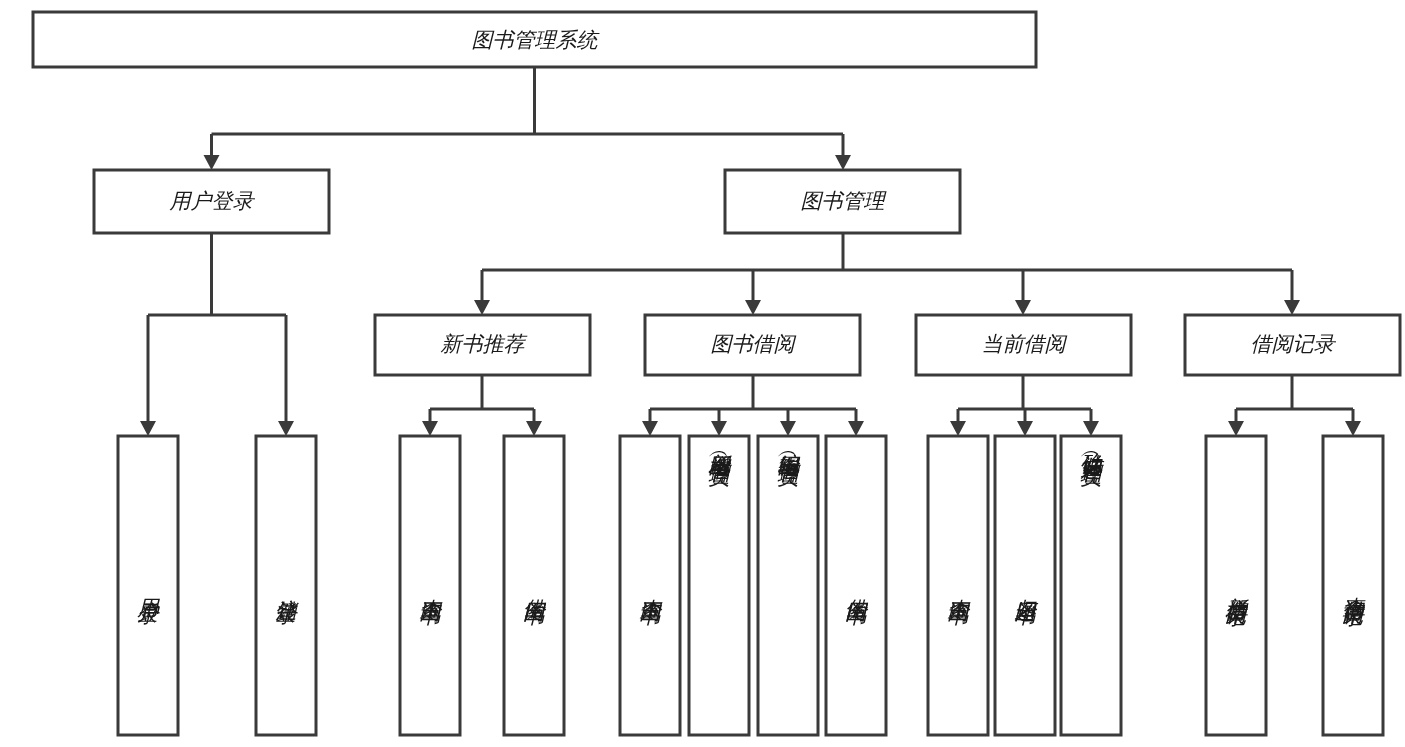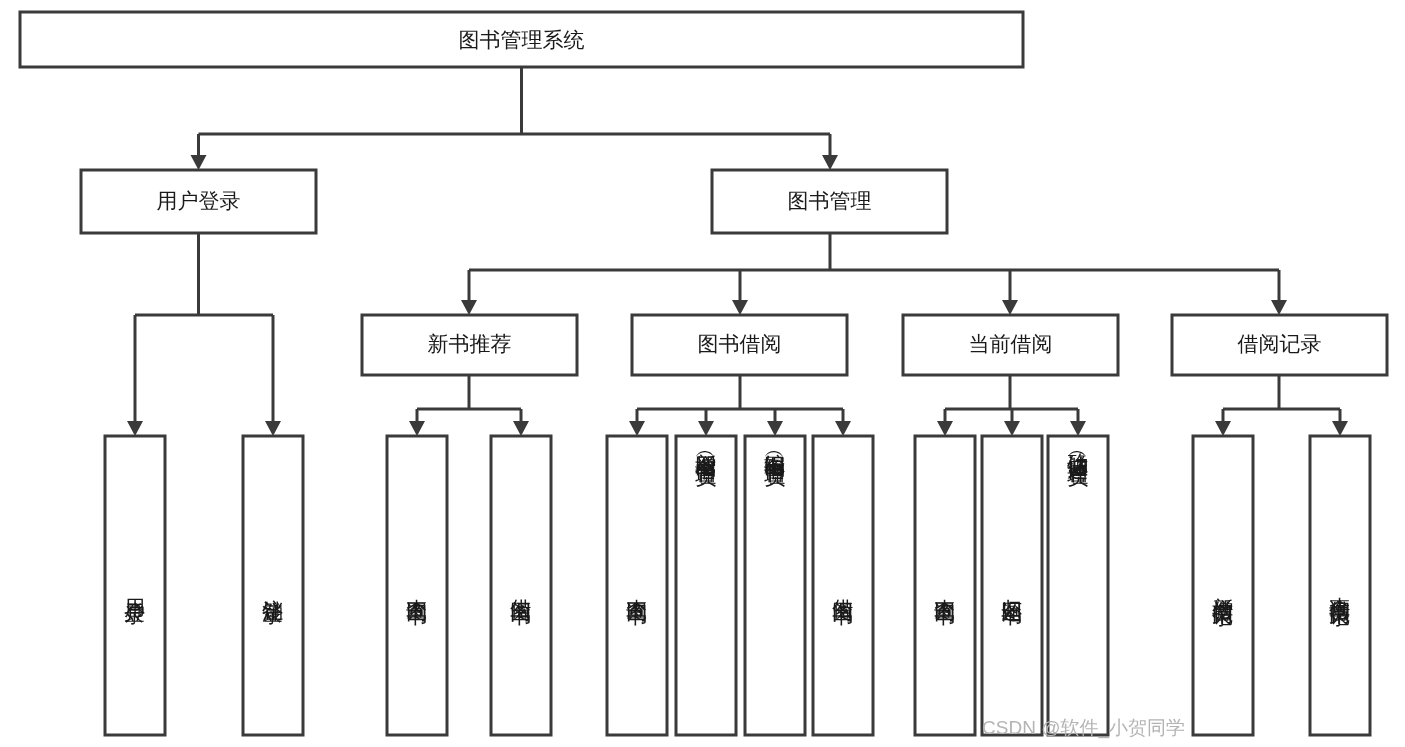--- a/index.html
+++ b/index.html
@@ -9,24 +9,25 @@
   }
   body {
     width: 1405px;
     height: 747px;
     overflow: hidden;
     font-family: "Liberation Sans", "DejaVu Sans", sans-serif;
     position: relative;
   }
   #diagram-root {
     position: absolute;
-    left: 0;
+    left: 13px;
     top: 0;
     width: 1193px;
     height: 747px;
+    font-style: italic;
   }
   svg.diagram {
     display: block;
     width: 1405px;
     height: 747px;
   }
   .node-rect {
     fill: #ffffff;
     stroke: #3a3a3a;
     stroke-width: 3;
@@ -259,15 +260,14 @@
     <span class="leaf-label">确认归还（管理员）</span>
   </div>
 
   <div class="leaf-label-wrap" style="left:1193px; top:436px; width:60px; height:299px;">
     <span class="leaf-label">新增借阅记录</span>
   </div>
   <div class="leaf-label-wrap" style="left:1310px; top:436px; width:60px; height:299px;">
     <span class="leaf-label">查询借阅记录</span>
   </div>
 
-  <div id="watermark">CSDN @软件_小贺同学</div>
 
 </div>
 
 </body></html>

